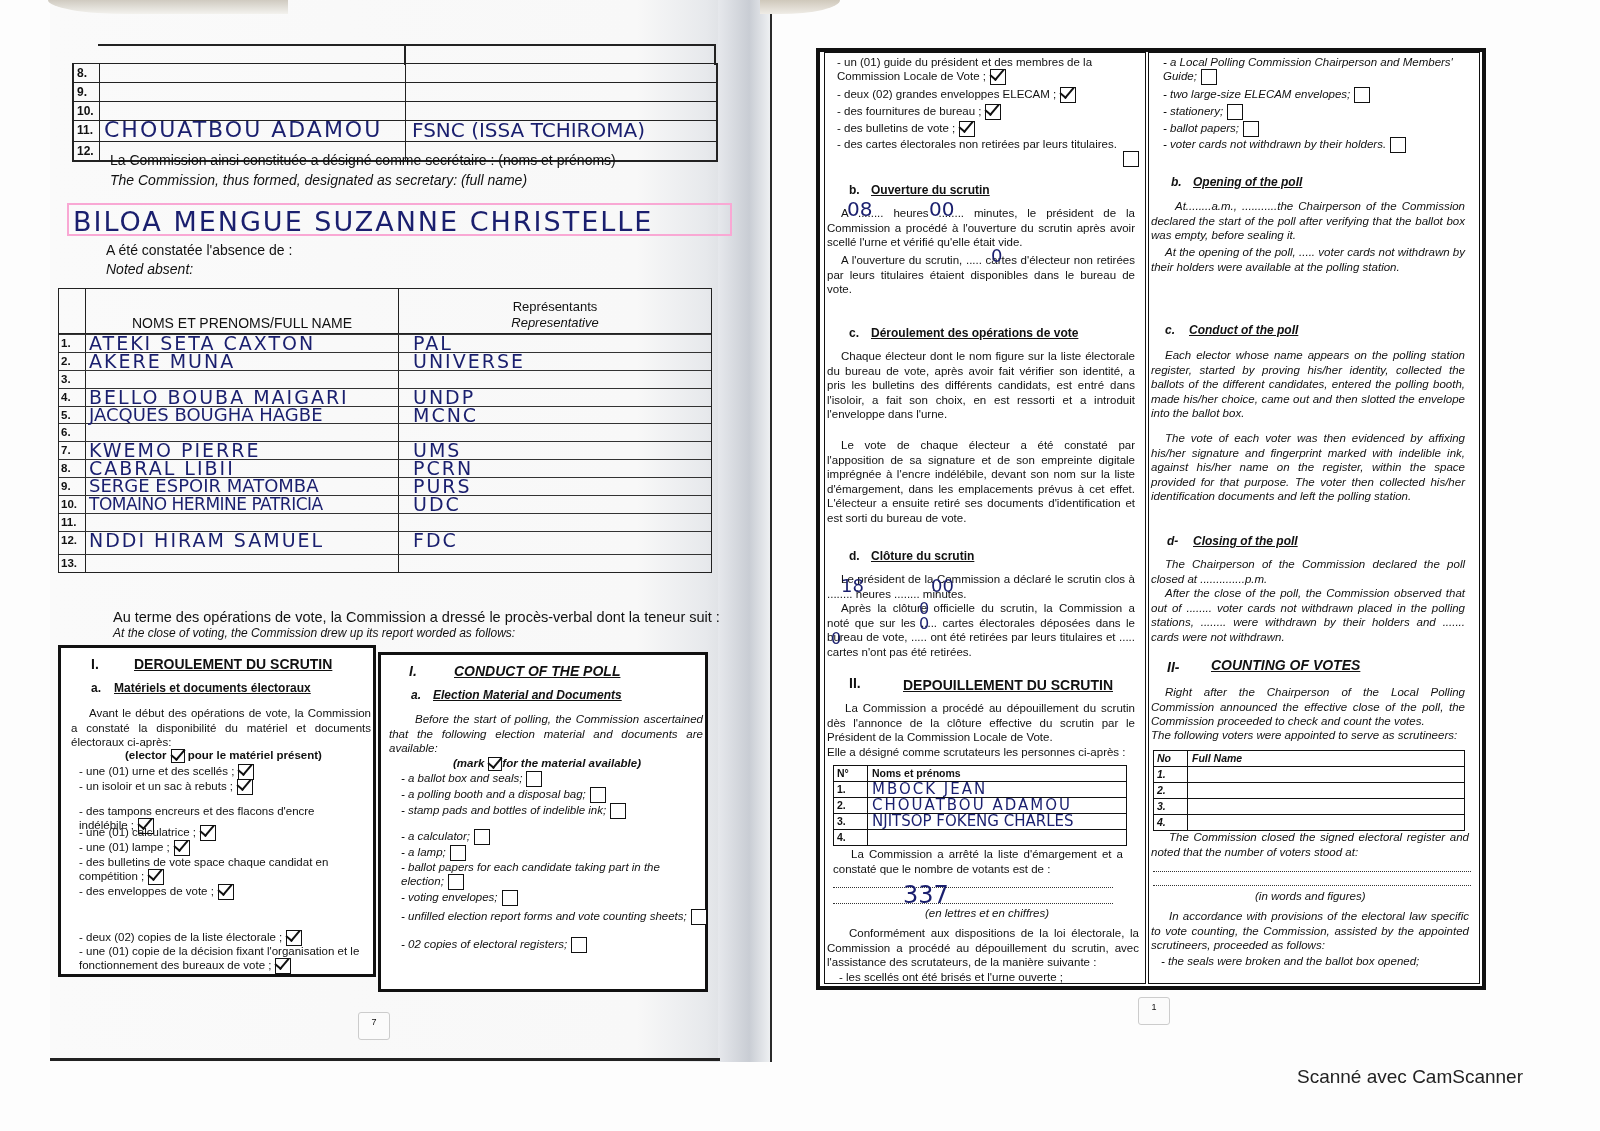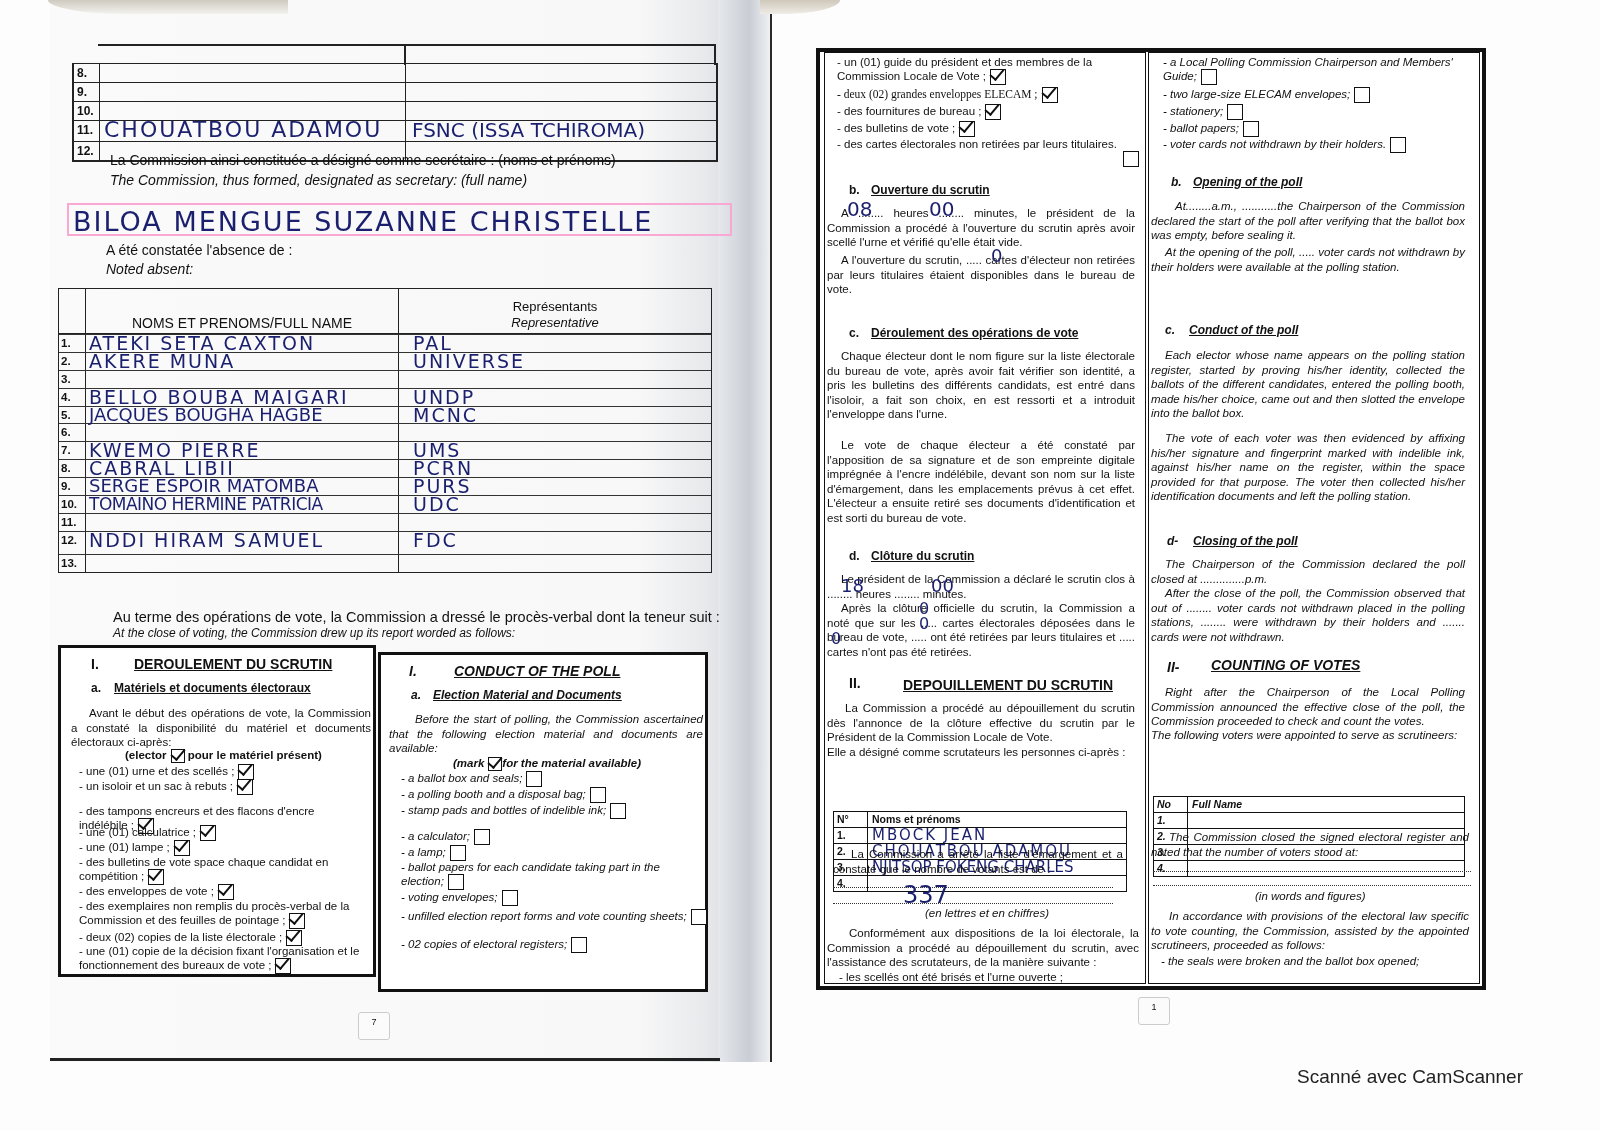--- a/index.html
+++ b/index.html
@@ -49,21 +49,21 @@
   .para{position:absolute;font-size:11.5px;line-height:14.6px;text-align:justify;}
   .hdr{position:absolute;font-weight:bold;font-size:14px;}
   .sub{position:absolute;font-weight:bold;font-size:12px;}
   .item{position:absolute;font-size:11.5px;line-height:14px;white-space:nowrap;}
   .item-wrap{position:absolute;font-size:11.5px;line-height:14px;}
   .cb{display:inline-block;width:14px;height:14px;border:1.5px solid #111;vertical-align:middle;position:relative;margin-left:4px;background:#fff;}
   .cb.checked::after{content:"";position:absolute;left:2px;top:-4px;width:6px;height:12px;border-right:2px solid #111;border-bottom:2px solid #111;transform:rotate(40deg);}
   .cb.small{width:12px;height:12px;}
 
   .time-hw{font-family:"DejaVu Sans",sans-serif;color:#1a1f6e;font-size:20px;position:absolute;}
-  .scrut-tbl{position:absolute;border:1.5px solid #111;margin-top:46px;}
+  .scrut-tbl{position:absolute;border:1.5px solid #111;}
   .scrut-tbl .r{display:flex;height:15px;border-top:1px solid #111;align-items:center;}
   .scrut-tbl .r:first-child{border-top:none;}
   .scrut-tbl .n{width:34px;border-right:1.5px solid #111;height:100%;font-size:10.5px;font-weight:bold;padding-left:3px;box-sizing:border-box;line-height:15px;}
   .scrut-tbl .v{flex:1;height:100%;font-size:15px;line-height:14px;padding-left:4px;white-space:nowrap;overflow:hidden;}
   .scrut-tbl .hd .v,.scrut-tbl .hd .n{font-size:10.5px;font-weight:bold;}
 
   .dotline{position:absolute;border-bottom:1.5px dotted #333;height:0;}
   .page-num{position:absolute;width:30px;height:26px;border:1px solid #ccc;border-radius:3px;font-size:9px;text-align:center;line-height:18px;background:#fbfbfb;}
   .watermark{position:absolute;left:1297px;top:1066px;font-size:19px;color:#222;font-family:"Liberation Sans",sans-serif;}
 </style>
@@ -205,21 +205,20 @@
     <span>(elector</span><span class="cb checked small"></span>
     <span>pour le matériel présent)</span>
   </div>
   <div class="item cond" style="left:18px;top:116px;"><span>- une (01) urne et des scellés ;</span><span class="cb checked"></span></div>
   <div class="item cond" style="left:18px;top:131px;"><span>- un isoloir et un sac à rebuts ;</span><span class="cb checked"></span></div>
   <div class="item-wrap cond" style="left:18px;top:156px;width:250px;"><span>- des tampons encreurs et des flacons d'encre indélébile ;</span><span class="cb checked"></span></div>
   <div class="item cond" style="left:18px;top:177px;"><span>- une (01) calculatrice ;</span><span class="cb checked"></span></div>
   <div class="item cond" style="left:18px;top:192px;"><span>- une (01) lampe ;</span><span class="cb checked"></span></div>
   <div class="item-wrap cond" style="left:18px;top:207px;width:260px;"><span>- des bulletins de vote space chaque candidat en compétition ;</span><span class="cb checked"></span></div>
   <div class="item cond" style="left:18px;top:236px;"><span>- des enveloppes de vote ;</span><span class="cb checked"></span></div>
-  <div class="item-wrap cond" style="left:18px;top:251px;width:290px;"><span>- des exemplaires non remplis du procès-verbal de la Commission et des feuilles de pointage ;</span><span class="cb checked"></span></div>
   <div class="item cond" style="left:18px;top:282px;"><span>- deux (02) copies de la liste électorale ;</span><span class="cb checked"></span></div>
   <div class="item-wrap cond" style="left:18px;top:296px;width:292px;"><span>- une (01) copie de la décision fixant l'organisation et le fonctionnement des bureaux de vote ;</span><span class="cb checked"></span></div>
 </div>
 
 <div class="box" style="left:378px;top:652px;width:330px;height:340px;">
   <div class="hdr cond it" style="left:28px;top:8px;">I.</div>
   <div class="hdr cond it u" style="left:73px;top:8px;">CONDUCT OF THE POLL</div>
   <div class="sub cond it" style="left:30px;top:33px;">a.</div>
   <div class="sub cond it u" style="left:52px;top:33px;">Election Material and Documents</div>
   <div class="para cond it" style="left:8px;top:57px;width:314px;text-indent:26px;">Before the start of polling, the Commission ascertained that the following election material and documents are available:</div>
@@ -236,21 +235,21 @@
   <div class="item cond it" style="left:20px;top:254px;"><span>- unfilled election report forms and vote counting sheets;</span><span class="cb"></span></div>
   <div class="item cond it" style="left:20px;top:282px;"><span>- 02 copies of electoral registers;</span><span class="cb"></span></div>
 </div>
 
 <div class="page-num" style="left:358px;top:1012px;">7</div>
 
 <div class="box" style="left:816px;top:48px;width:670px;height:942px;border-width:4px;"></div>
 
 <div class="box-inner" style="left:824px;top:52px;width:322px;height:932px;">
   <div class="item-wrap cond" style="left:12px;top:2px;width:300px;"><span>- un (01) guide du président et des membres de la Commission Locale de Vote ;</span><span class="cb checked"></span></div>
-  <div class="item cond" style="left:12px;top:34px;font-family:Liberation Serif, serif;"><span>- deux (02) grandes enveloppes ELECAM ;</span><span class="cb checked"></span></div>
+  <div class="item cond" style="left:12px;top:34px;"><span>- deux (02) grandes enveloppes ELECAM ;</span><span class="cb checked"></span></div>
   <div class="item cond" style="left:12px;top:51px;"><span>- des fournitures de bureau ;</span><span class="cb checked"></span></div>
   <div class="item cond" style="left:12px;top:68px;"><span>- des bulletins de vote ;</span><span class="cb checked"></span></div>
   <div class="item cond" style="left:12px;top:84px;"><span>- des cartes électorales non retirées par leurs titulaires.</span></div>
   <span class="cb" style="position:absolute;left:294px;top:98px;"></span>
 
   <div class="sub cond" style="left:24px;top:130px;">b.</div>
   <div class="sub cond u" style="left:46px;top:130px;">Ouverture du scrutin</div>
   <div class="para cond" style="left:2px;top:153px;width:308px;text-indent:14px;">A ........ heures ........ minutes, le président de la Commission a procédé à l'ouverture du scrutin après avoir scellé l'urne et vérifié qu'elle était vide.</div>
   <div class="time-hw" style="left:22px;top:144px;">08</div>
   <div class="time-hw" style="left:104px;top:144px;">00</div>

